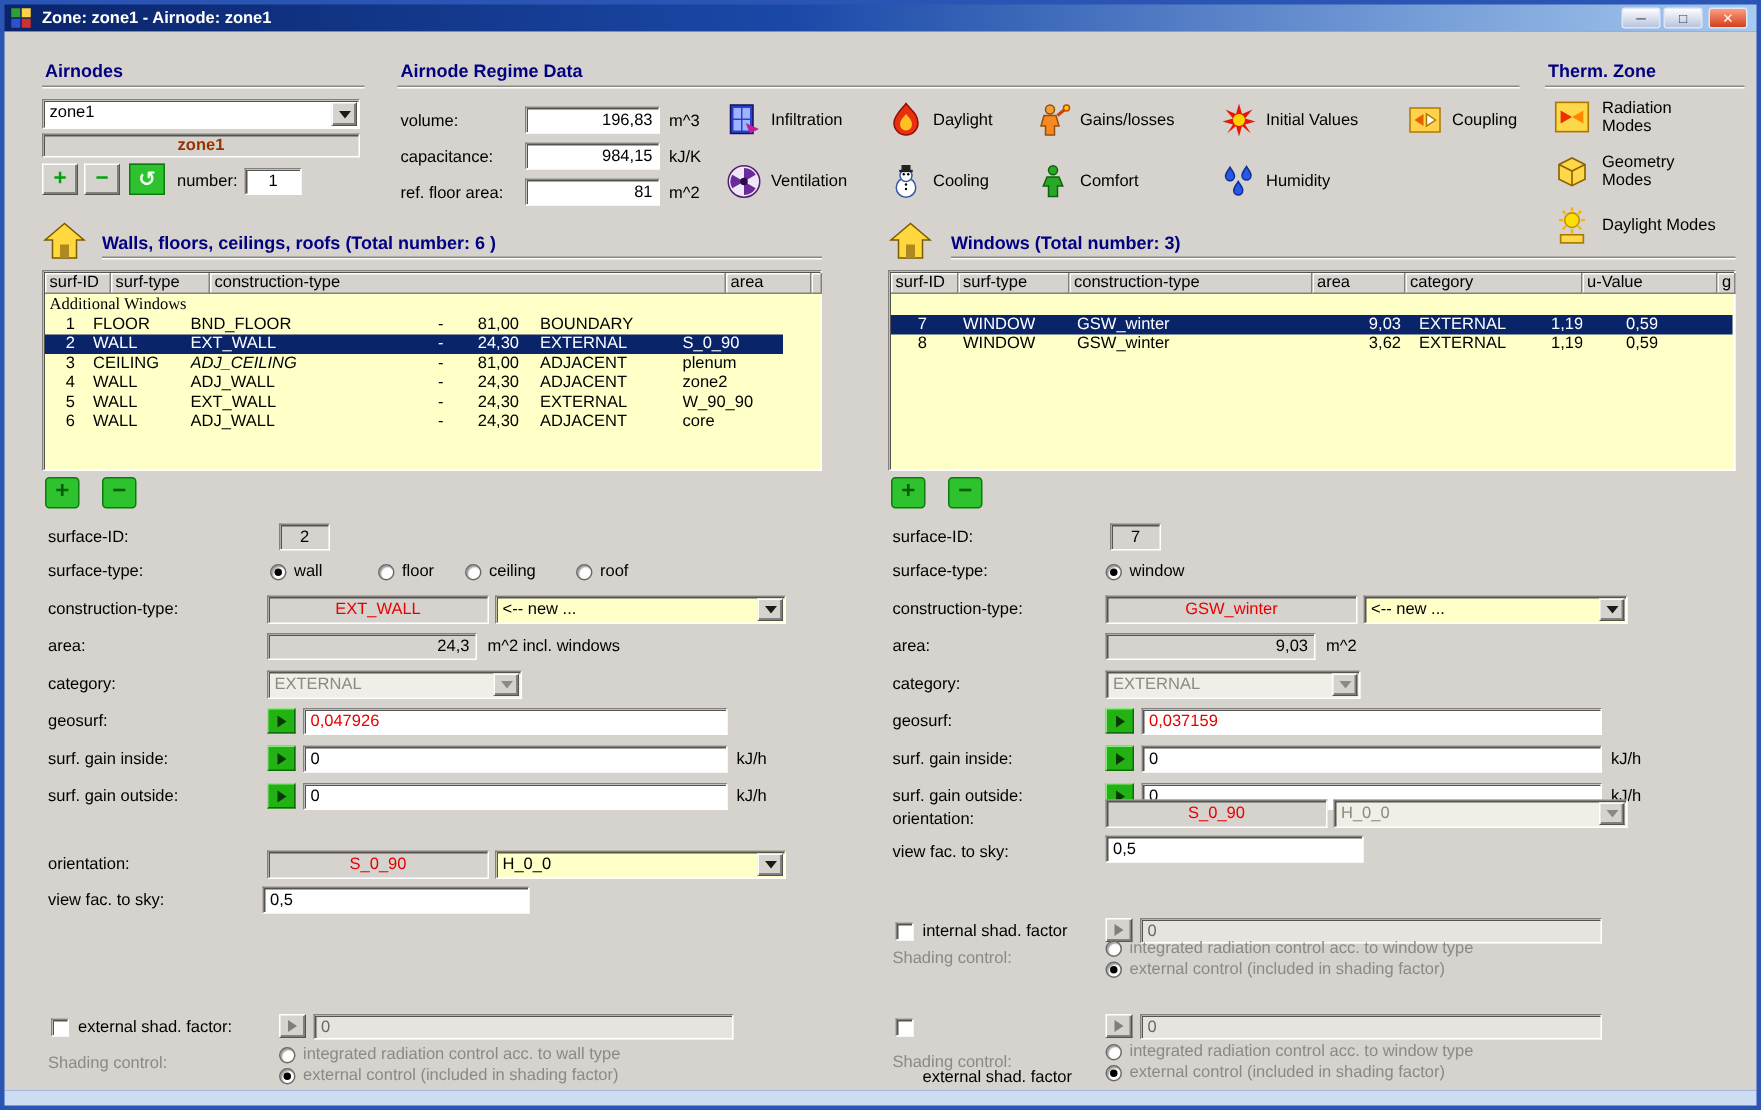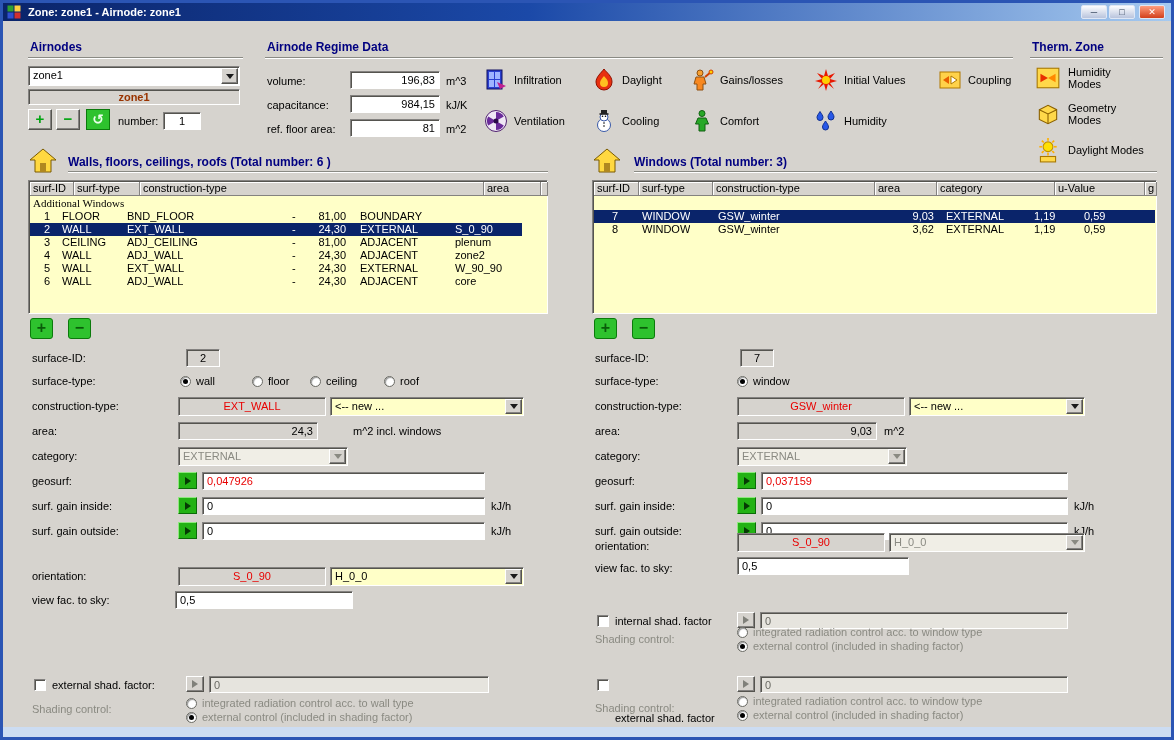--- a/index.html
+++ b/index.html
@@ -195,21 +195,21 @@
 
     <div class="nav" style="left:1029px;top:19px;">Therm. Zone</div>
     <div class="etch" style="left:1027px;top:36px;width:133px;"></div>
 
     <div class="icon-btn" style="left:1031px;top:44px;">
       <svg width="28" height="26" viewBox="0 0 24 24">
         <rect x="2" y="3" width="20" height="18" fill="#ffd84a" stroke="#a87800"></rect>
         <path d="M5 8 L12 12 L5 16 Z" fill="#e83000"></path>
         <path d="M19 8 L12 12 L19 16 Z" fill="#ff8800"></path>
       </svg>
-      <span class="ibl wrap">Humidity Modes</span>
+      <span class="ibl wrap">Radiation Modes</span>
     </div>
     <div class="icon-btn" style="left:1031px;top:80px;">
       <svg width="28" height="26" viewBox="0 0 24 24">
         <path d="M4 8 L12 4 L20 8 L20 17 L12 21 L4 17 Z" fill="#ffd84a" stroke="#8a6000"></path>
         <path d="M4 8 L12 12 L20 8 M12 12 L12 21" stroke="#8a6000" fill="none"></path>
       </svg>
       <span class="ibl wrap">Geometry Modes</span>
     </div>
     <div class="icon-btn" style="left:1031px;top:116px;">
       <svg width="28" height="26" viewBox="0 0 24 24">
@@ -260,21 +260,21 @@
         <span style="left:32px;">WALL</span>
         <span style="left:97px;">EXT_WALL</span>
         <span style="left:262px;">-</span>
         <span style="left:270px;width:46px;text-align:right;">24,30</span>
         <span style="left:330px;">EXTERNAL</span>
         <span style="left:425px;">S_0_90</span>
       </div>
       <div class="trow" style="top:55px;width:492px;">
         <span style="left:2px;width:18px;text-align:right;">3</span>
         <span style="left:32px;">CEILING</span>
-        <span style="left:97px;">ADJ_CEILING</span>
+        <span style="left:97px;font-style:italic;">ADJ_CEILING</span>
         <span style="left:262px;">-</span>
         <span style="left:270px;width:46px;text-align:right;">81,00</span>
         <span style="left:330px;">ADJACENT</span>
         <span style="left:425px;">plenum</span>
       </div>
       <div class="trow" style="top:68px;width:492px;">
         <span style="left:2px;width:18px;text-align:right;">4</span>
         <span style="left:32px;">WALL</span>
         <span style="left:97px;">ADJ_WALL</span>
         <span style="left:262px;">-</span>
@@ -367,21 +367,21 @@
 
     <div class="lbl" style="left:29px;top:379px;">construction-type:</div>
     <div class="fld gray ctr sunk red" style="left:175px;top:376px;width:148px;height:19px;">EXT_WALL</div>
     <div class="combo yel sunk" style="left:327px;top:376px;width:194px;height:19px;">
       <span class="cval">&lt;-- new ...</span>
       <span class="ddb raised"></span>
     </div>
 
     <div class="lbl" style="left:29px;top:404px;">area:</div>
     <div class="fld gray num sunk" style="left:175px;top:401px;width:140px;height:18px;">24,3</div>
-    <div class="lbl" style="left:322px;top:404px;margin-left:28px;">m^2  incl. windows</div>
+    <div class="lbl" style="left:322px;top:404px;">m^2  incl. windows</div>
 
     <div class="lbl" style="left:29px;top:429px;">category:</div>
     <div class="combo graycombo sunk" style="left:175px;top:426px;width:170px;height:19px;">
       <span class="cval dis">EXTERNAL</span>
       <span class="ddb raised dd-dis"></span>
     </div>
 
     <div class="lbl" style="left:29px;top:454px;">geosurf:</div>
     <div class="gbtn" style="left:175px;top:451px;"></div>
     <div class="fld sunk red" style="left:199px;top:451px;width:283px;height:18px;">0,047926</div>

